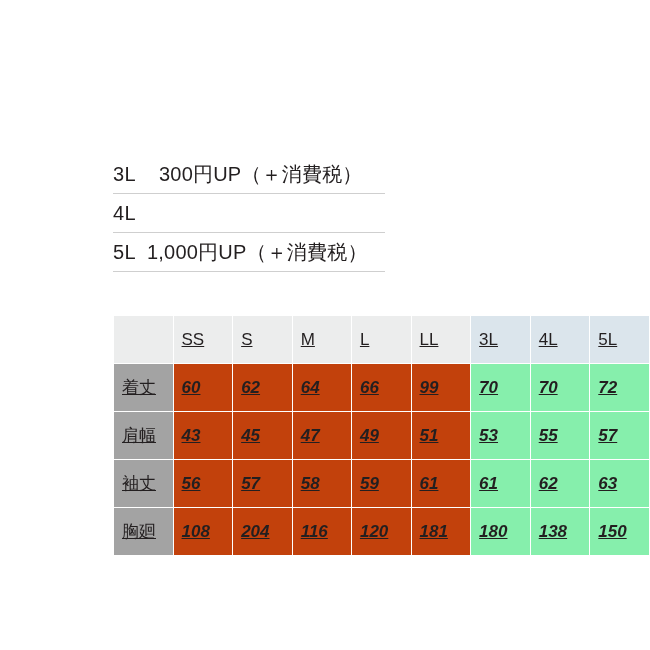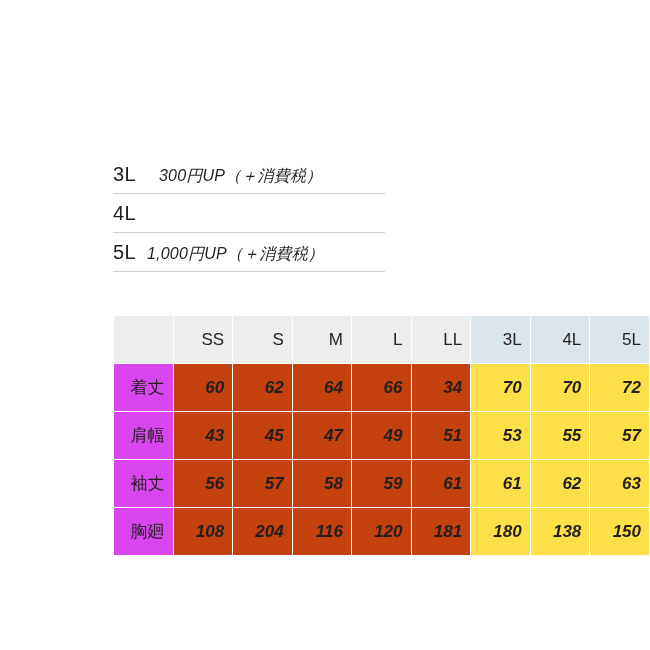--- a/index.html
+++ b/index.html
@@ -39,78 +39,78 @@
     box-sizing: border-box;
     padding-top: 6px;
   }
   .price-row .size {
     width: 46px;
     font-size: 20px;
     line-height: 26px;
     letter-spacing: 0.5px;
   }
   .price-row .amount {
-    font-size: 16px;
+    font-size: 20px;
     line-height: 26px;
     letter-spacing: 0.2px;
     white-space: nowrap;
-    font-style: italic;
   }
   .price-row.wide .size {
     width: 34px;
   }
 
   
   .size-table {
     position: absolute;
     left: 113px;
     top: 315px;
     border-collapse: collapse;
     font-size: 17px;
   }
   .size-table td, .size-table th {
     padding: 8px;
     margin: 0;
     border: 1px solid #ffffff;
-    text-align: right;
+    text-align: left;
     vertical-align: middle;
     height: 31px;
     font-weight: normal;
+    text-decoration: underline;
   }
   .size-table th.corner {
     background: #eceded;
     width: 54px;
   }
   .size-table th.col-head {
     background: #eceded;
     width: 49px;
     font-size: 17px;
     color: #231f20;
     font-weight: normal;
   }
   .size-table th.col-head.hi {
     background: #dbe5ec;
   }
   .size-table th.row-head {
-    background: #d946ef;
+    background: #a3a3a3;
     width: 54px;
     font-size: 17px;
     color: #231f20;
     font-weight: normal;
   }
   .size-table td.cell {
     background: #c2410c;
     font-style: italic;
     font-weight: bold;
     font-size: 17px;
     color: #231f20;
     width: 49px;
   }
   .size-table td.cell.hi {
-    background: #fde047;
+    background: #86efac;
   }
 </style>
 </head>
 <body>
 
 <div class="page">
 
   <div class="price-list">
     <div class="price-row">
       <span class="size">3L</span>
@@ -139,21 +139,21 @@
         <th class="col-head hi">5L</th>
       </tr>
     </thead>
     <tbody>
       <tr>
         <th class="row-head">着丈</th>
         <td class="cell">60</td>
         <td class="cell">62</td>
         <td class="cell">64</td>
         <td class="cell">66</td>
-        <td class="cell">34</td>
+        <td class="cell">99</td>
         <td class="cell hi">70</td>
         <td class="cell hi">70</td>
         <td class="cell hi">72</td>
       </tr>
       <tr>
         <th class="row-head">肩幅</th>
         <td class="cell">43</td>
         <td class="cell">45</td>
         <td class="cell">47</td>
         <td class="cell">49</td>

